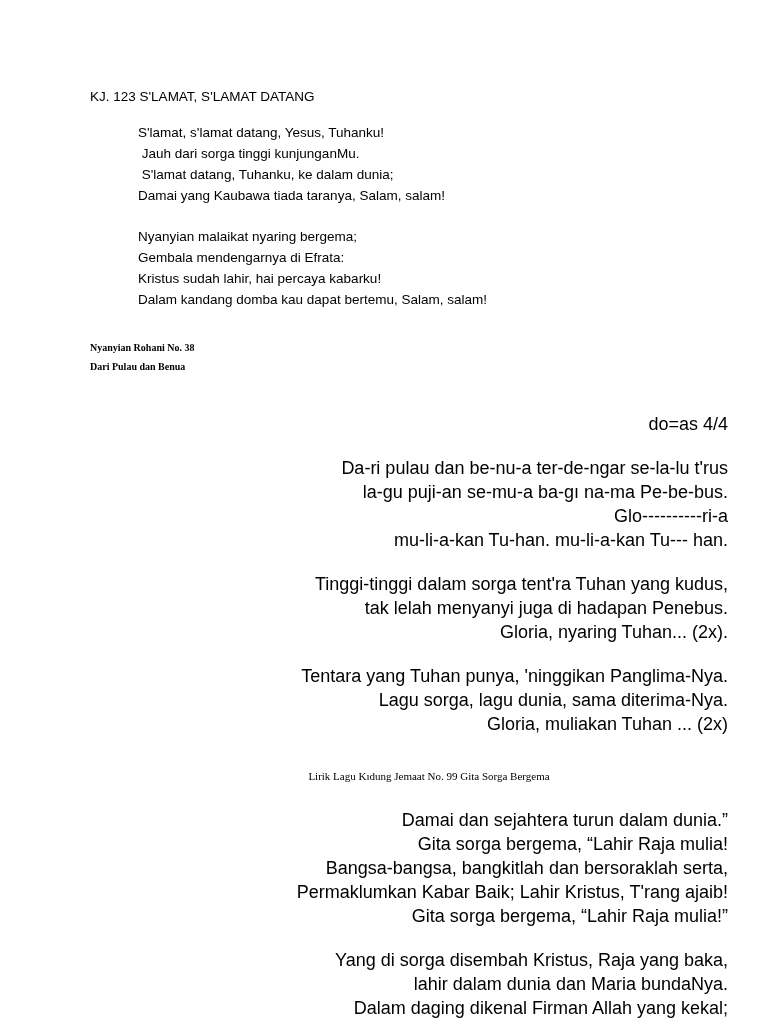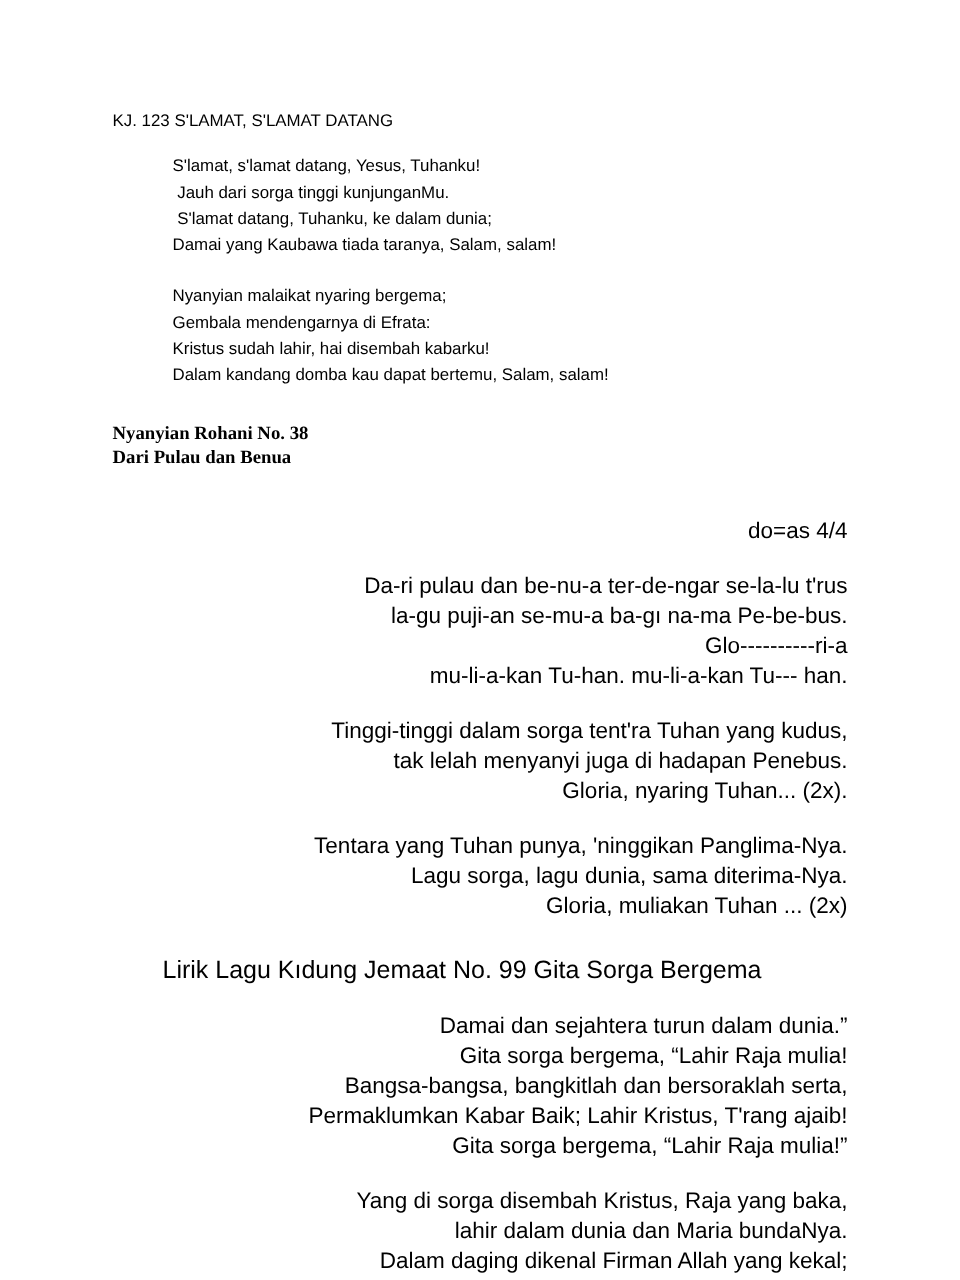--- a/index.html
+++ b/index.html
@@ -12,21 +12,21 @@
     background: #ffffff;
     font-family: "Liberation Sans", sans-serif;
     color: #000000;
     overflow: hidden;
   }
   .page {
     position: relative;
     width: 768px;
     height: 1024px;
     box-sizing: border-box;
-    padding: 88px 90px 0 90px;
+    padding: 88px 40px 0 90px;
   }
   .sans {
     font-family: "Liberation Sans", sans-serif;
   }
   .title-line {
     font-size: 13.5px;
     line-height: 18px;
     margin: 0 0 16px 0;
   }
   .stanza {
@@ -39,35 +39,36 @@
     font-size: 13.5px;
     line-height: 21px;
     white-space: pre;
   }
   .gap-sm { height: 20px; }
   .gap-md { height: 28px; }
   .gap-lg { height: 36px; }
   .heading-serif {
     font-family: "Liberation Serif", serif;
     font-weight: bold;
-    font-size: 15px;
+    font-size: 10px;
     line-height: 19px;
     white-space: pre;
   }
   .line-serif {
     font-family: Liberation Sans, sans-serif;
     font-size: 18px;
     line-height: 24px;
     white-space: pre;
     text-align: right;
   }
   .centered-serif {
-    font-family: Liberation Sans, sans-serif;
-    font-size: 20px;
+    font-family: Liberation Serif, serif;
+    font-size: 11px;
     line-height: 24px;
+    text-align: center;
     white-space: pre;
     padding-left: 40px;
   }
   .block {
     margin: 0;
     padding: 0;
   }
 </style>
 </head>
 <body>
@@ -81,21 +82,21 @@
     <div class="line-sans"> Jauh dari sorga tinggi kunjunganMu.</div>
     <div class="line-sans"> S'lamat datang, Tuhanku, ke dalam dunia;</div>
     <div class="line-sans">Damai yang Kaubawa tiada taranya, Salam, salam!</div>
   </div>
 
   <div class="gap-sm"></div>
 
   <div class="stanza indented">
     <div class="line-sans">Nyanyian malaikat nyaring bergema;</div>
     <div class="line-sans">Gembala mendengarnya di Efrata:</div>
-    <div class="line-sans">Kristus sudah lahir, hai disembah kabarku!</div>
+    <div class="line-sans">Kristus sudah lahir, hai percaya kabarku!</div>
     <div class="line-sans">Dalam kandang domba kau dapat bertemu, Salam, salam!</div>
   </div>
 
   <div class="gap-md"></div>
 
   <div class="block">
     <div class="heading-serif">Nyanyian Rohani No. 38</div>
     <div class="heading-serif">Dari Pulau dan Benua</div>
   </div>
 

